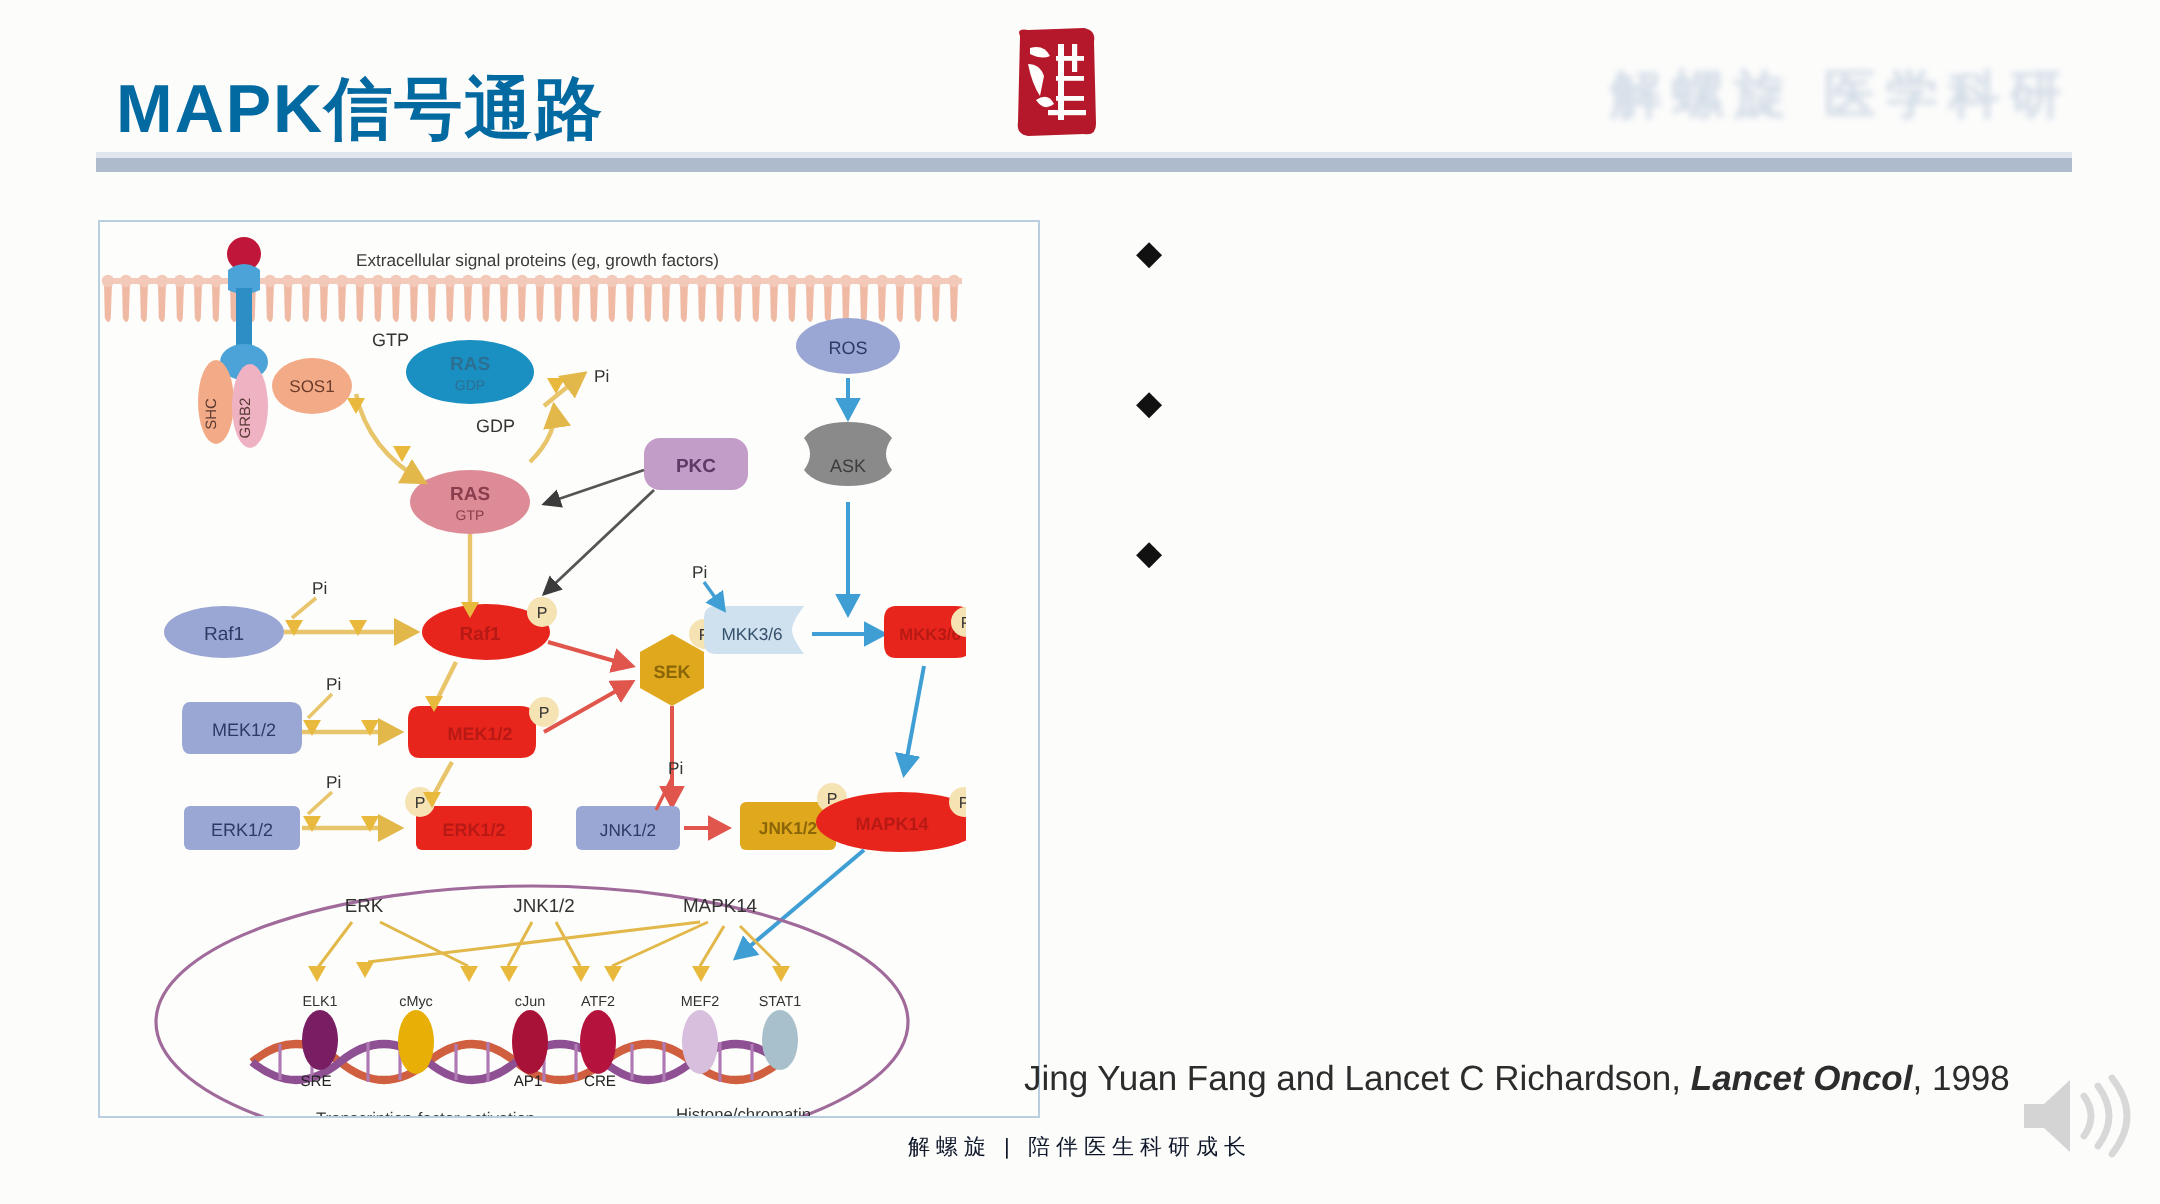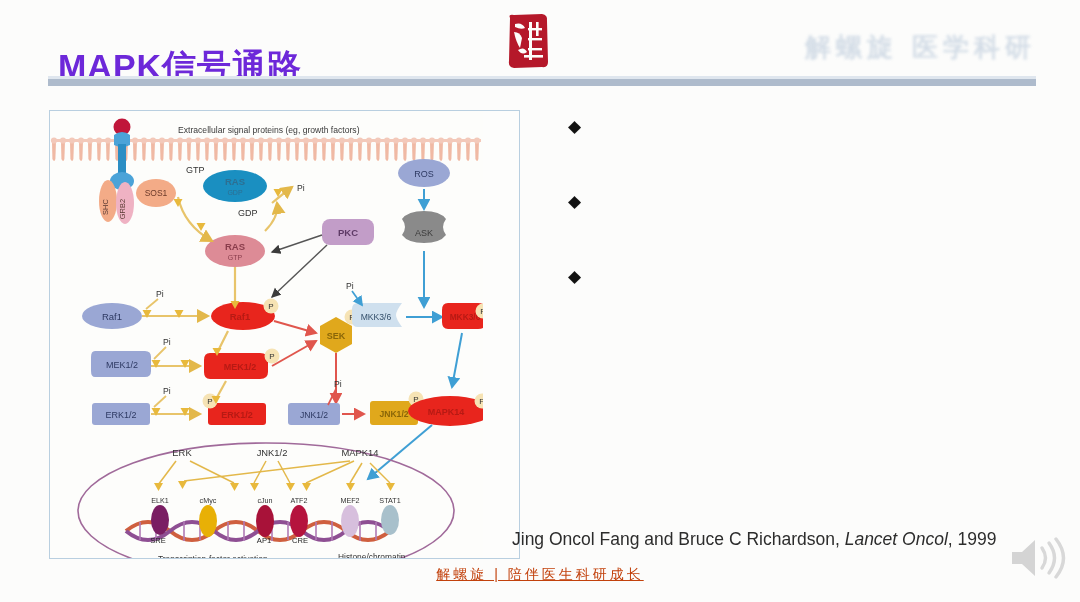--- a/index.html
+++ b/index.html
@@ -6,22 +6,22 @@
   body{
     width:1080px;height:602px;
     background:#fbfbfa;
     font-family:"Liberation Sans","DejaVu Sans",sans-serif;
     overflow:hidden;position:relative;
   }
   .slide{position:absolute;inset:0;background:#fcfcfb;}
 
   
   .title{
-    position:absolute;left:58px;top:44px;
-    font-size:34px;font-weight:bold;color:#6d28d9;
+    position:absolute;left:58px;top:32px;
+    font-size:34px;font-weight:bold;color:#0369a1;
     letter-spacing:1px;white-space:nowrap;
   }
   .seal{
     position:absolute;left:506px;top:12px;width:44px;height:58px;
   }
   .watermark{
     position:absolute;right:44px;top:30px;
     font-size:26px;font-weight:bold;letter-spacing:5px;
     color:#ccd7e3;filter:blur(1.6px);opacity:.85;
     font-family:"DejaVu Sans",sans-serif;
@@ -42,26 +42,26 @@
     font-size:21px;color:#2a2a2a;line-height:1.3;
   }
   .bullet .dia{
     color:#111;font-size:17px;margin-right:7px;line-height:1.35;
     flex:none;
   }
   .citation{
     position:absolute;left:512px;top:529px;
     font-size:17.5px;color:#2c2c2c;white-space:nowrap;
   }
-  .citation i{font-style:italic;}
+  .citation i{font-style:italic;font-weight:bold;}
 
   
   .footer{
     position:absolute;left:0;right:0;top:566px;text-align:center;
-    font-size:14px;color:#c2410c;letter-spacing:3px;text-decoration:underline;
+    font-size:11px;color:#0f172a;letter-spacing:3px;
   }
   .speaker{position:absolute;left:1006px;top:532px;width:60px;height:52px;}
 
   
   .figure{
     position:absolute;left:49px;top:110px;width:433px;height:447px;
     border:1.5px solid #b9cfe0;background:#fdfdfc;overflow:hidden;padding-left:36px;
   }
   .fig-svg{position:absolute;left:0;top:0;width:433px;height:447px;}
 </style>
@@ -442,21 +442,21 @@
     </div>
     <div class="bullet">
       <span class="dia">◆</span>
     </div>
     <div class="bullet">
       <span class="dia">◆</span>
     </div>
   </div>
 
   <div class="citation">
-    <span>Jing Oncol Fang and Bruce C Richardson, </span><i>Lancet Oncol</i><span>, 1999</span>
+    <span>Jing Yuan Fang and Lancet C Richardson, </span><i>Lancet Oncol</i><span>, 1998</span>
   </div>
 
   <div class="footer">解螺旋  |  陪伴医生科研成长</div>
 
   <div class="speaker">
     <svg width="60" height="52" viewBox="0 0 60 52">
       <path d="M6 20 L16 20 L29 8 L29 44 L16 32 L6 32 z" fill="#d4d4d4"></path>
       <g stroke="#d8d8d8" stroke-width="3.4" fill="none" stroke-linecap="round">
         <path d="M36 16 q7 10 0 20"></path>
         <path d="M43 11 q11 15 0 30"></path>

